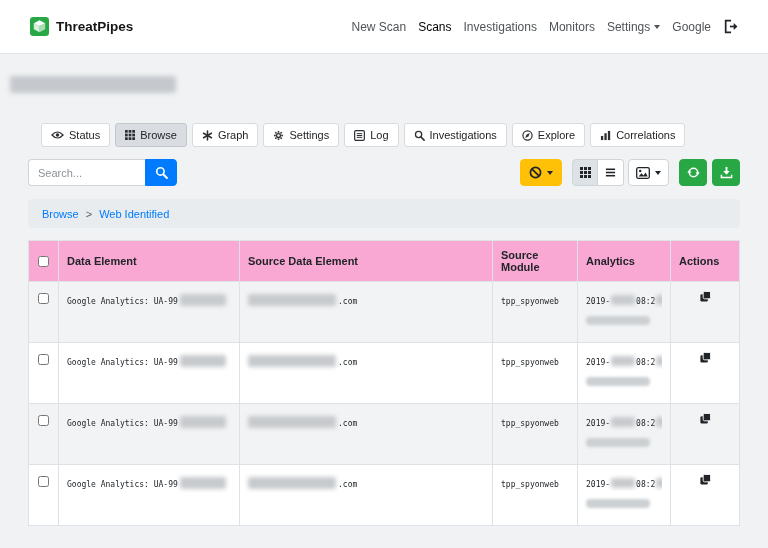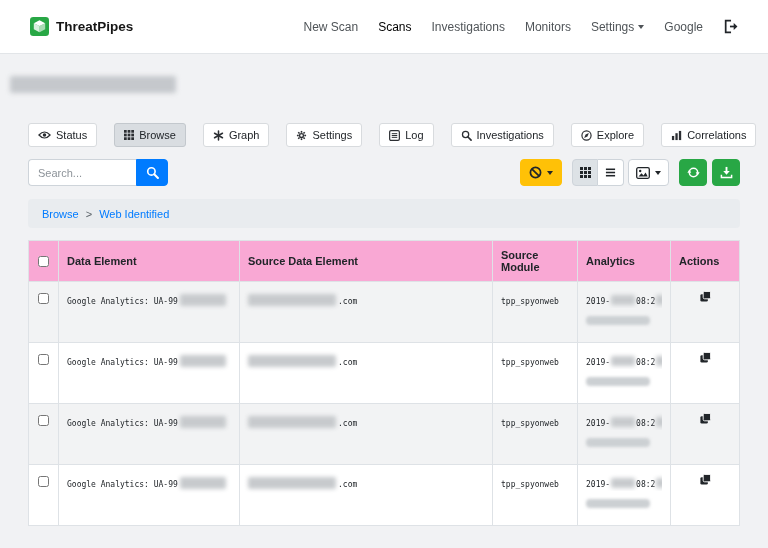--- a/index.html
+++ b/index.html
@@ -9,48 +9,48 @@
     background:#f1f2f4;
     color:#212529;
     overflow:hidden;
   }
   
   .navbar {
     height:54px; background:#fff; border-bottom:1px solid #e2e5e8;
     display:flex; align-items:center; padding:0 30px;
   }
   .brand { display:flex; align-items:center; gap:7px; font-size:13.5px; font-weight:bold; color:#161616; }
-  .nav-links { margin-left:auto; display:flex; align-items:center; gap:20px; font-size:12px; }
+  .nav-links { margin-left:auto; display:flex; align-items:center; gap:12px; font-size:12px; }
   .nav-link { color:#4f5458; text-decoration:none; cursor:pointer; display:flex; align-items:center; gap:4px; }
   .nav-link.active { color:#000; }
   .caret { width:0; height:0; border:3.5px solid transparent; border-top:4.5px solid currentColor; display:inline-block; margin-top:4px; }
   .exit-btn { color:#212529; display:flex; align-items:center; cursor:pointer; }
 
   
   .page { padding:0 28px; }
   .title-redacted {
     margin:22px 0 0 -18px; width:166px; height:17px;
     background:#c5c8cc; border-radius:2px; filter:blur(2.5px);
   }
 
   
-  .tabs { margin-top:30px; display:flex; gap:17px; }
+  .tabs { margin-top:30px; display:flex; gap:5px;margin-left:13px; }
   .tab {
     height:24px; padding:0 9px; display:flex; align-items:center; gap:5px;
     background:#fff; border:1px solid #d8dbde; border-radius:3px;
     font-size:11px; color:#212529; cursor:pointer; font-family:inherit;
   }
   .tab.active { background:#d9dde1; border-color:#c3c8cd; }
   .ticon { display:flex; align-items:center; color:#2c2f33; }
 
   
   .toolbar { margin-top:12px; display:flex; align-items:center; }
   .search-group { display:flex; }
   .search-input {
-    width:108px; height:27px; border:1px solid #ced4da; border-right:none;
+    width:117px; height:27px; border:1px solid #ced4da; border-right:none;
     border-radius:4px 0 0 4px; padding:0 9px; font-size:11px; color:#495057;
     font-family:inherit; background:#fff; outline:none;
   }
   .search-input::placeholder { color:#8d9399; }
   .btn { height:27px; border-radius:4px; display:flex; align-items:center; justify-content:center;
          border:1px solid transparent; background:#fff; cursor:pointer; font-family:inherit; }
   .btn-search { width:32px; background:#007bff; border-color:#007bff; border-radius:0 4px 4px 0; }
   .toolbar-right { margin-left:auto; display:flex; align-items:center; }
   .btn-warning { background:#ffc107; border-color:#ffc107; padding:0 8px; gap:5px; color:#212529; }
   .view-group { display:flex; margin-left:10px; }

